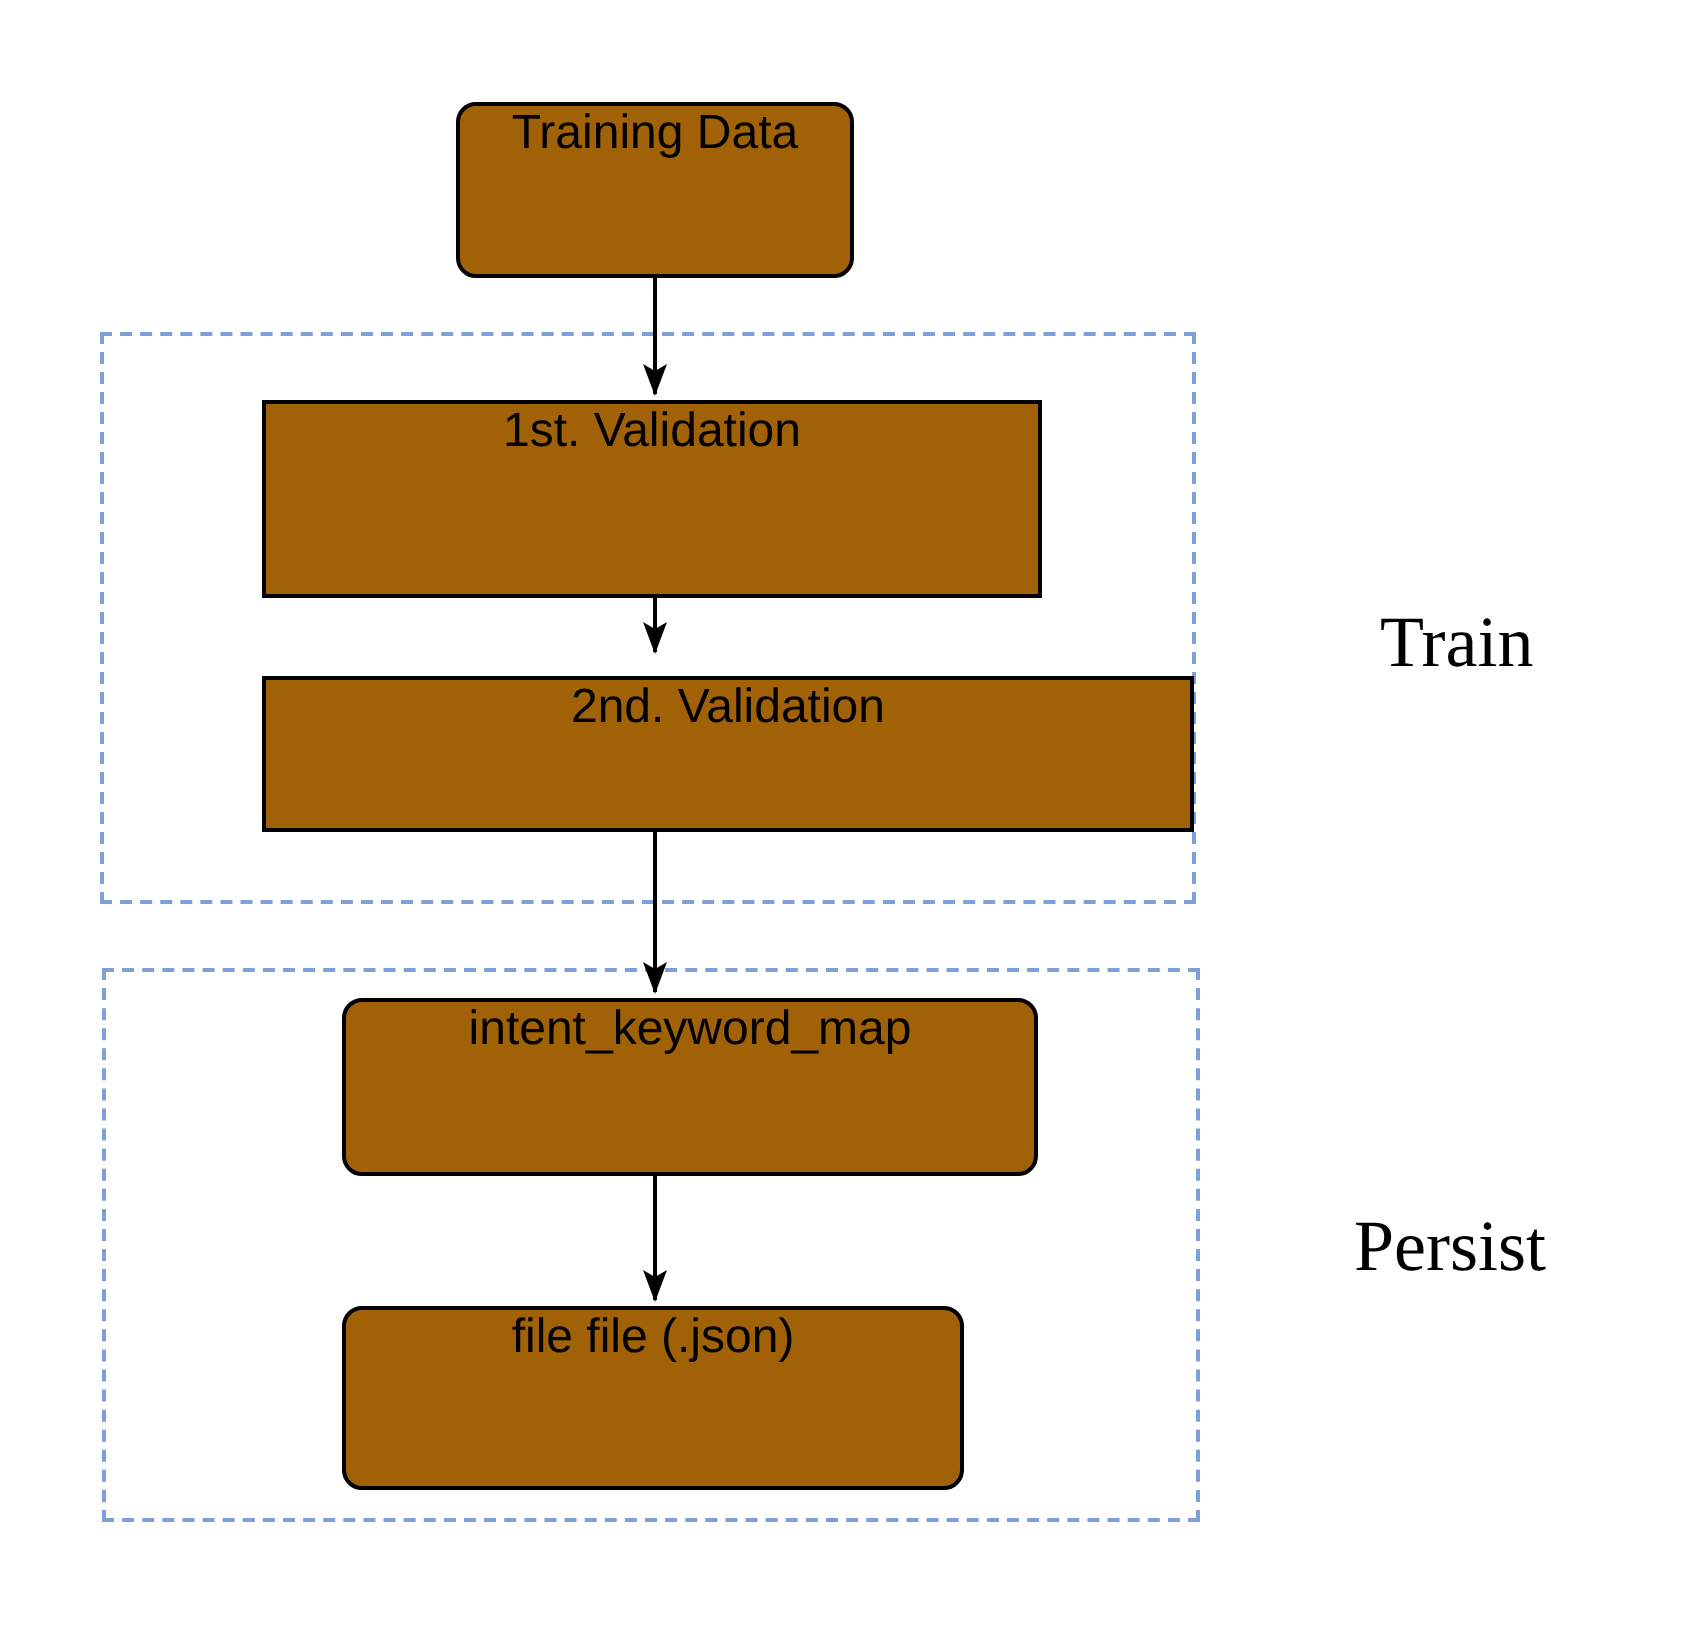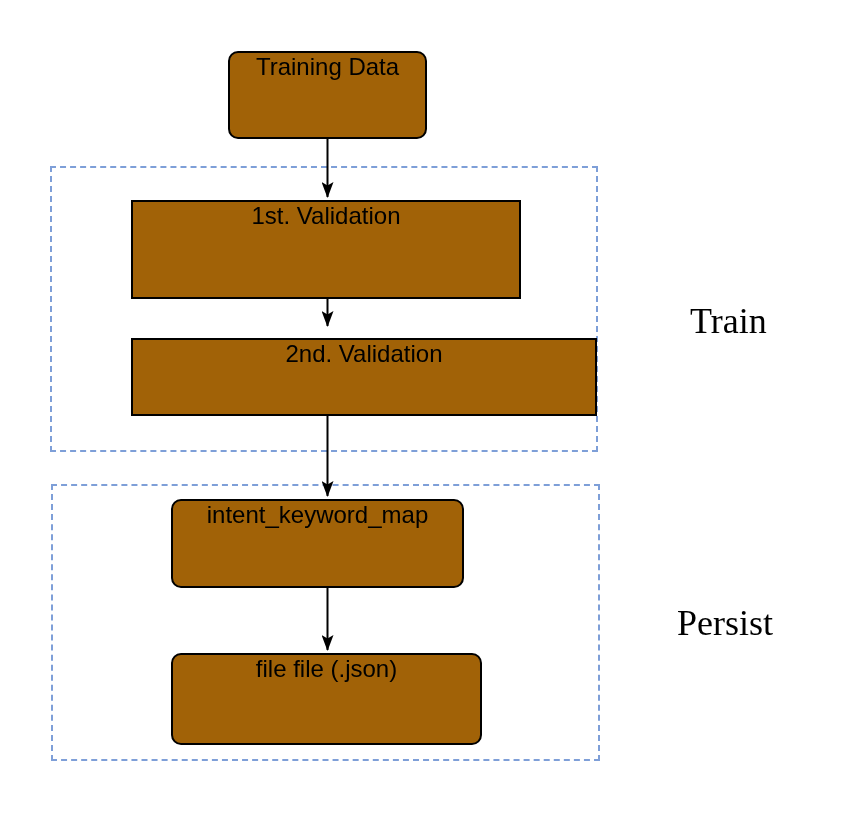--- a/index.html
+++ b/index.html
@@ -53,21 +53,21 @@
     top: 0;
     width: 848px;
     height: 814px;
     z-index: 1;
     pointer-events: none;
   }
   
   .n-training  { left: 228px; top: 51px;  width: 199px; height: 88px; }
   .n-v1        { left: 131px; top: 200px; width: 390px; height: 99px; }
   .n-v2        { left: 131px; top: 338px; width: 466px; height: 78px; }
-  .n-intent    { left: 171px; top: 499px; width: 293px; height: 89px; }
+  .n-intent    { left: 171px; top: 499px; width: 348px; height: 89px; }
   .n-model     { left: 171px; top: 653px; width: 311px; height: 92px; }
   
   .g-train     { left: 50px; top: 166px; width: 548px; height: 286px; }
   .g-persist   { left: 51px; top: 484px; width: 549px; height: 277px; }
   
   .l-train     { left: 690px; top: 303px; }
   .l-persist   { left: 677px; top: 605px; text-align: right; }
 </style>
 </head>
 <body>

